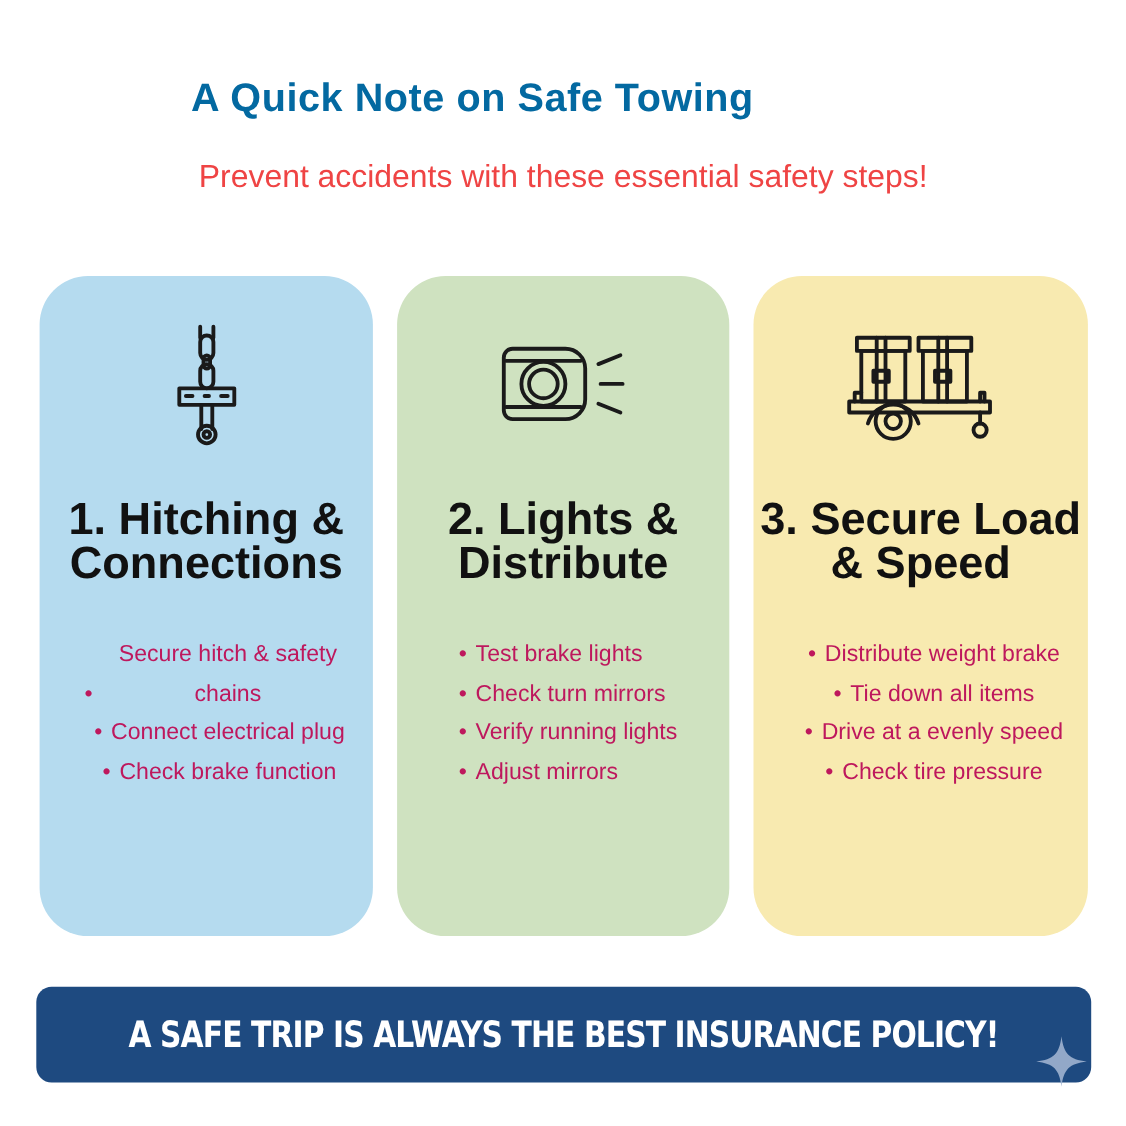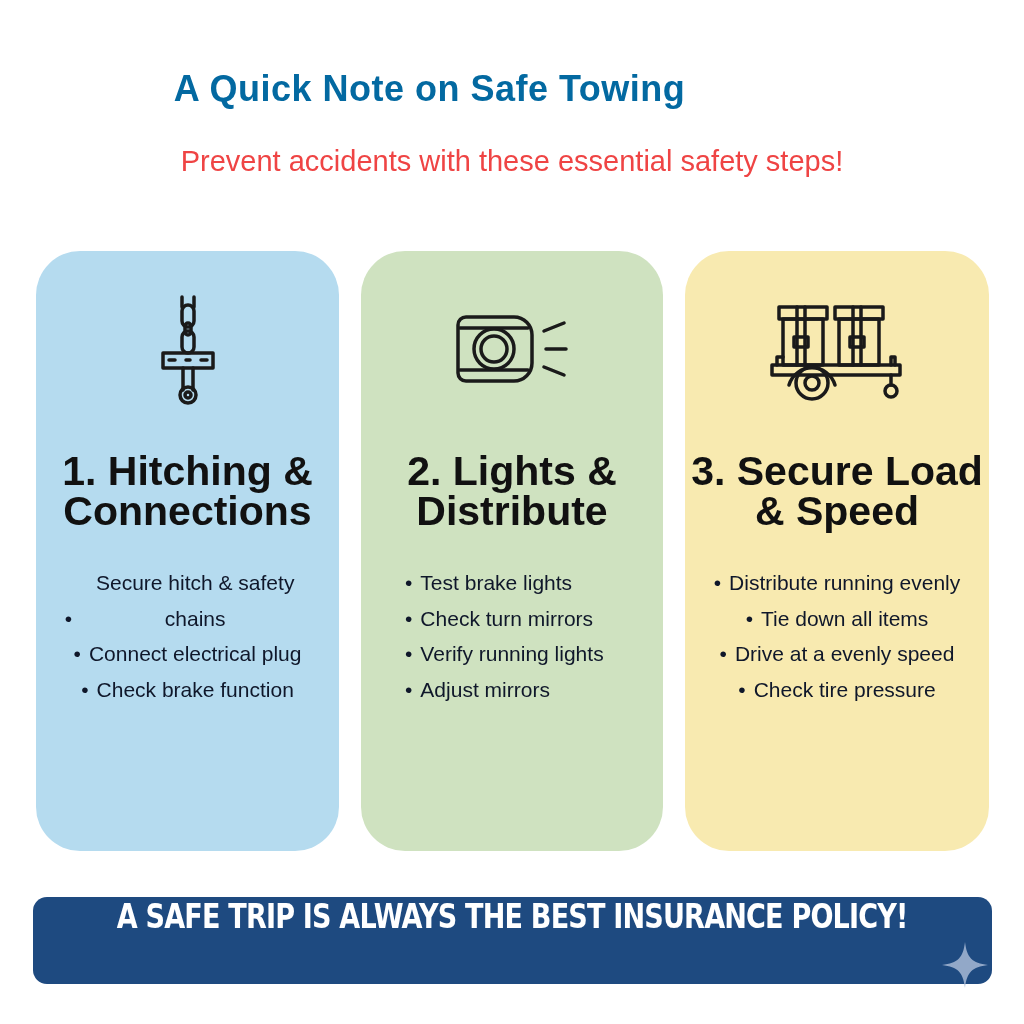--- a/index.html
+++ b/index.html
@@ -9,25 +9,25 @@
            font-size:36px; font-weight:bold; letter-spacing:0.5px; color:#0369a1; }
   .subtitle { position:absolute; top:145px; left:0; width:1024px; text-align:center;
               font-size:29px; color:#ef4444; }
   .card { position:absolute; top:251px; height:600px; border-radius:44px; box-sizing:border-box; }
   .card.c1 { left:36px; width:303px; }
   .card.c2 { left:361px; width:302px; }
   .card.c3 { left:685px; width:304px; }
   .icon { position:absolute; top:40px; left:0; width:100%; height:120px; display:flex; justify-content:center; align-items:center; }
   .card-title { position:absolute; top:200px; left:0; width:100%; text-align:center;
                 font-size:41px; font-weight:bold; line-height:40px; color:#111; }
-  .card-list { position:absolute; top:314px; left:0; width:100%; list-style:none; margin:0; padding:0;
-               text-align:center; font-size:21px; line-height:35.5px; color:#0f172a; }
+  .card-list { position:absolute; top:314px; left:0; width:100%; list-style:none; margin:12px; padding:0;
+               text-align:center; font-size:21px; line-height:35.5px; color:#be185d; }
   .card-list li::before { content:"\2022"; margin-right:8px; }
   .banner { position:absolute; left:33px; top:897px; width:959px; height:87px; border-radius:14px;
-            display:flex; align-items:flex-start; justify-content:center; }
+            display:flex; align-items:center; justify-content:center; }
   .banner-text { color:#fff; font-family:"DejaVu Sans", sans-serif; font-weight:bold;
                  font-size:33px; letter-spacing:-1px; transform:scaleX(0.82); white-space:nowrap; }
   .sparkle { position:absolute; left:940px; top:940px; width:50px; height:50px; }
 </style>
 </head>
 <body>
 
 <div class="title">A Quick Note on Safe Towing</div>
 <div class="subtitle">Prevent accidents with these essential safety steps!</div>
 
@@ -97,21 +97,21 @@
       <circle cx="45" cy="82" r="7"></circle>
       <path d="M124 74 V84"></path>
       <circle cx="124" cy="90" r="6"></circle>
     </svg>
   </div>
   <div class="card-title">
     <div>3. Secure Load</div>
     <div>&amp; Speed</div>
   </div>
   <ul class="card-list">
-    <li>Distribute running evenly</li>
+    <li>Distribute weight brake</li>
     <li>Tie down all items</li>
     <li>Drive at a evenly speed</li>
     <li>Check tire pressure</li>
   </ul>
 </div>
 
 <div class="banner" style="background:#1e4a80">
   <span class="banner-text">A SAFE TRIP IS ALWAYS THE BEST INSURANCE POLICY!</span>
 </div>
 <div class="sparkle">

